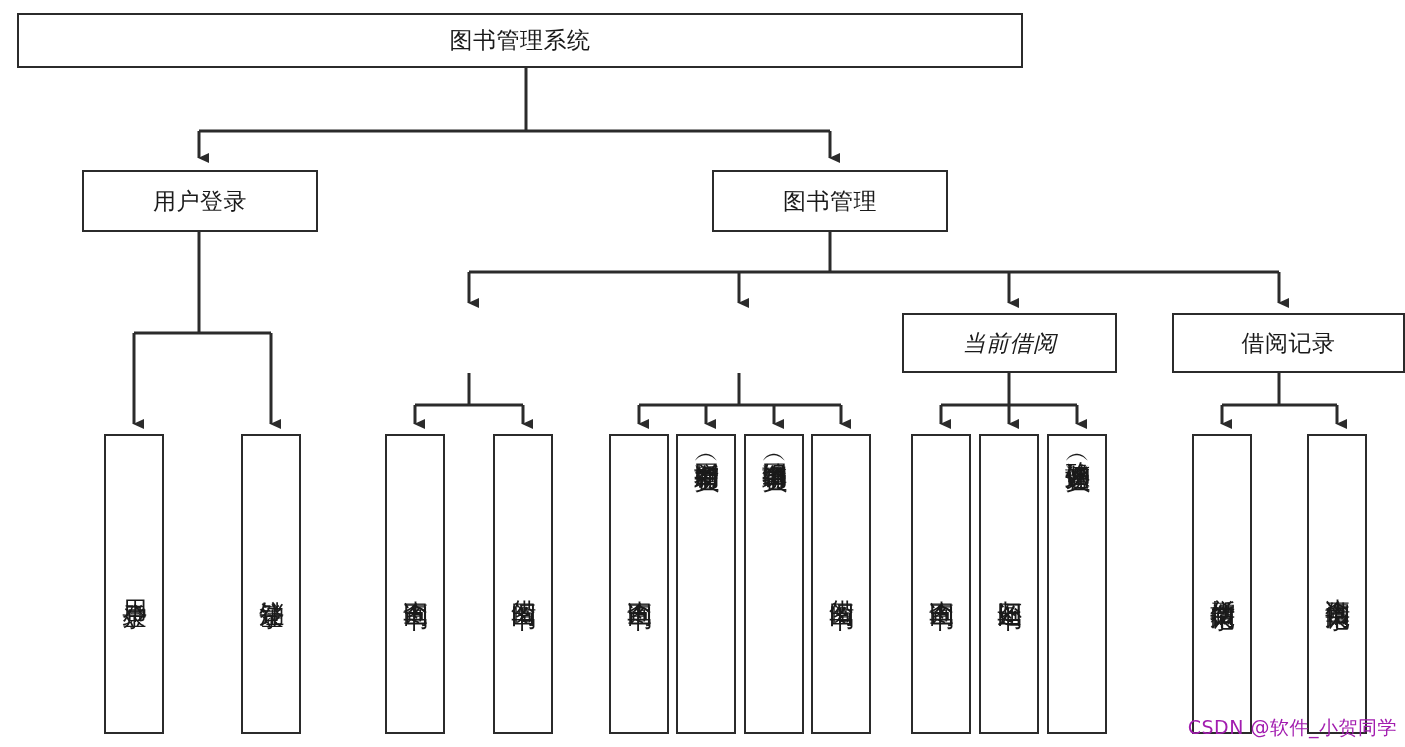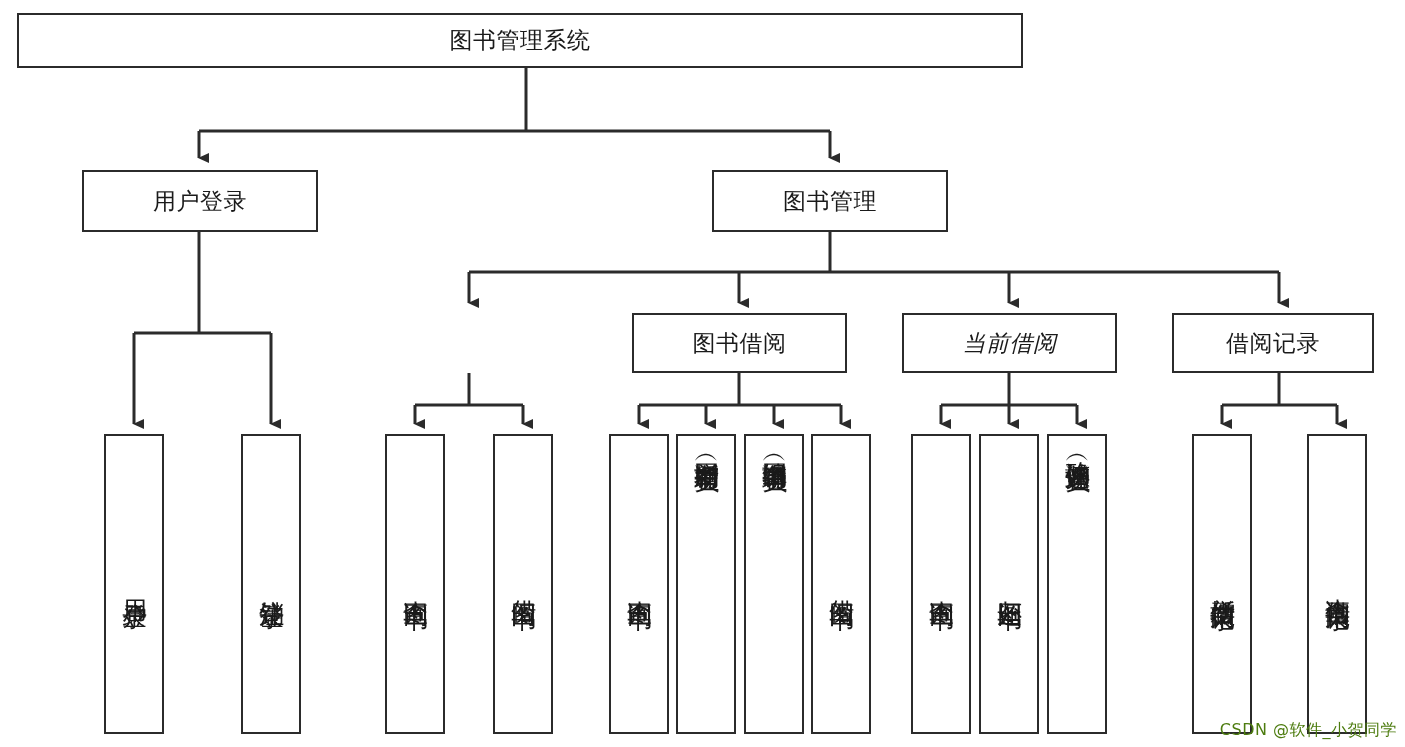--- a/index.html
+++ b/index.html
@@ -68,22 +68,22 @@
   #root-node {
     left: 17px;
     top: 13px;
     width: 1006px;
     height: 55px;
   }
   .watermark {
     position: absolute;
     right: 8px;
     bottom: 6px;
-    font-size: 16px;
-    color: #4d7c0f;
+    font-size: 19px;
+    color: #a21caf;
     letter-spacing: 0.5px;
     white-space: nowrap;
     user-select: none;
   }
 </style>
 </head>
 <body>
 
 <div id="diagram-root">
 
@@ -141,27 +141,24 @@
     <span class="label">图书管理系统</span>
   </div>
 
   <div class="node horizontal" style="left:82px; top:170px; width:236px; height:62px;">
     <span class="label">用户登录</span>
   </div>
   <div class="node horizontal" style="left:712px; top:170px; width:236px; height:62px;">
     <span class="label">图书管理</span>
   </div>
 
-  <div class="node horizontal" style="left:632px; top:313px; width:215px; height:60px;">
-    <span class="label">图书借阅</span>
-  </div>
   <div class="node horizontal" style="left:902px; top:313px; width:215px; height:60px;font-style:italic;">
     <span class="label">当前借阅</span>
   </div>
-  <div class="node horizontal" style="left:1172px; top:313px; width:202px; height:60px;">
+  <div class="node horizontal" style="left:1172px; top:313px; width:233px; height:60px;">
     <span class="label">借阅记录</span>
   </div>
 
   <div class="node vertical centerv" style="left:104px; top:434px; width:60px; height:300px;">
     <span class="label">用户登录</span>
   </div>
   <div class="node vertical centerv" style="left:241px; top:434px; width:60px; height:300px;">
     <span class="label">注销登录</span>
   </div>
 

